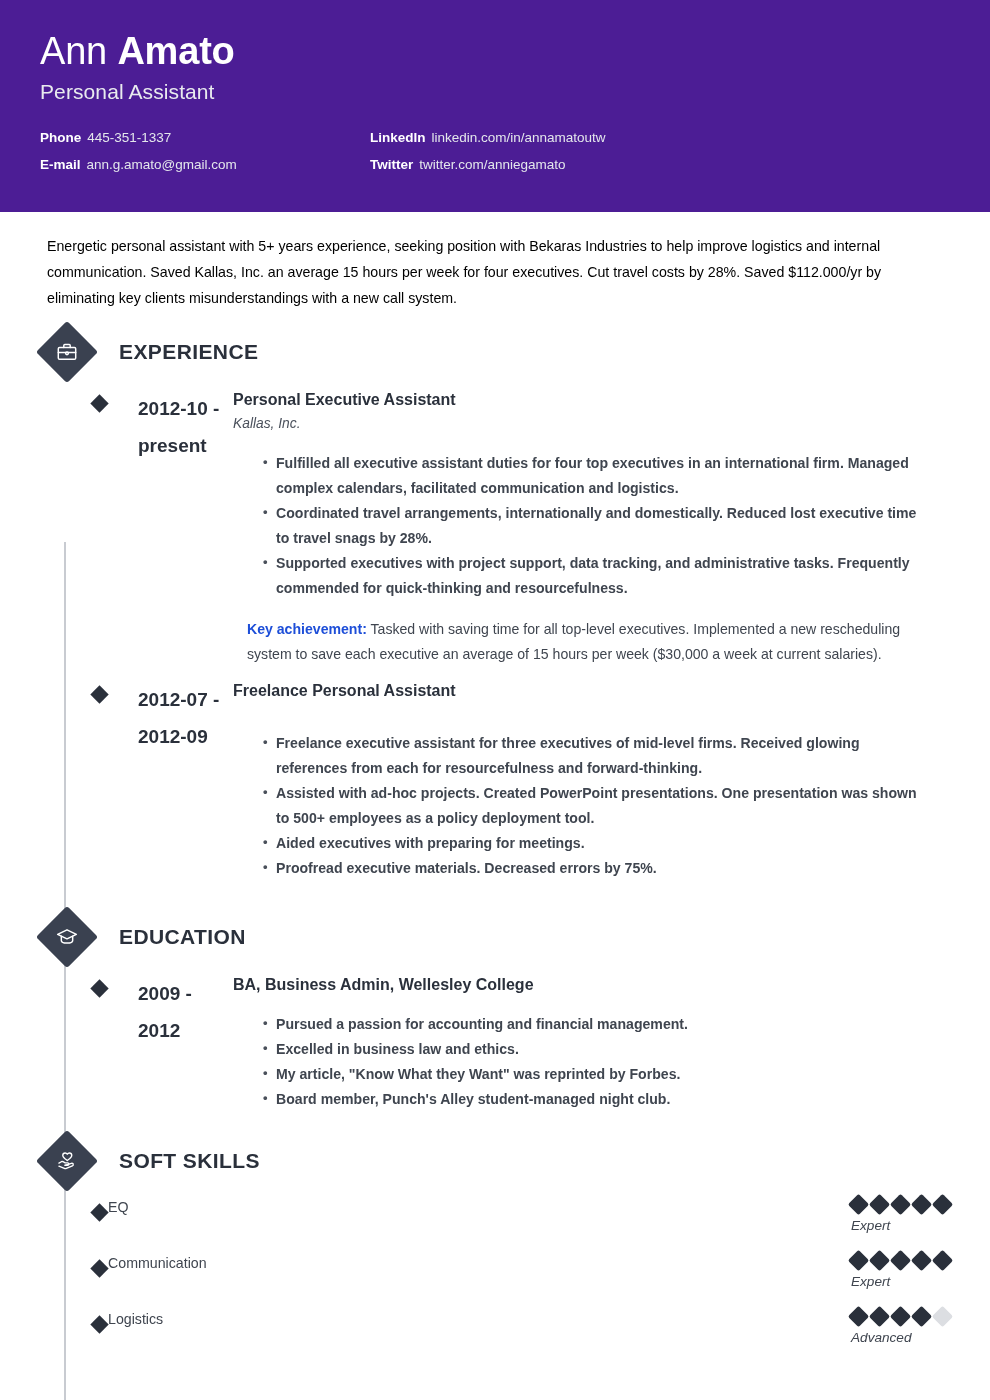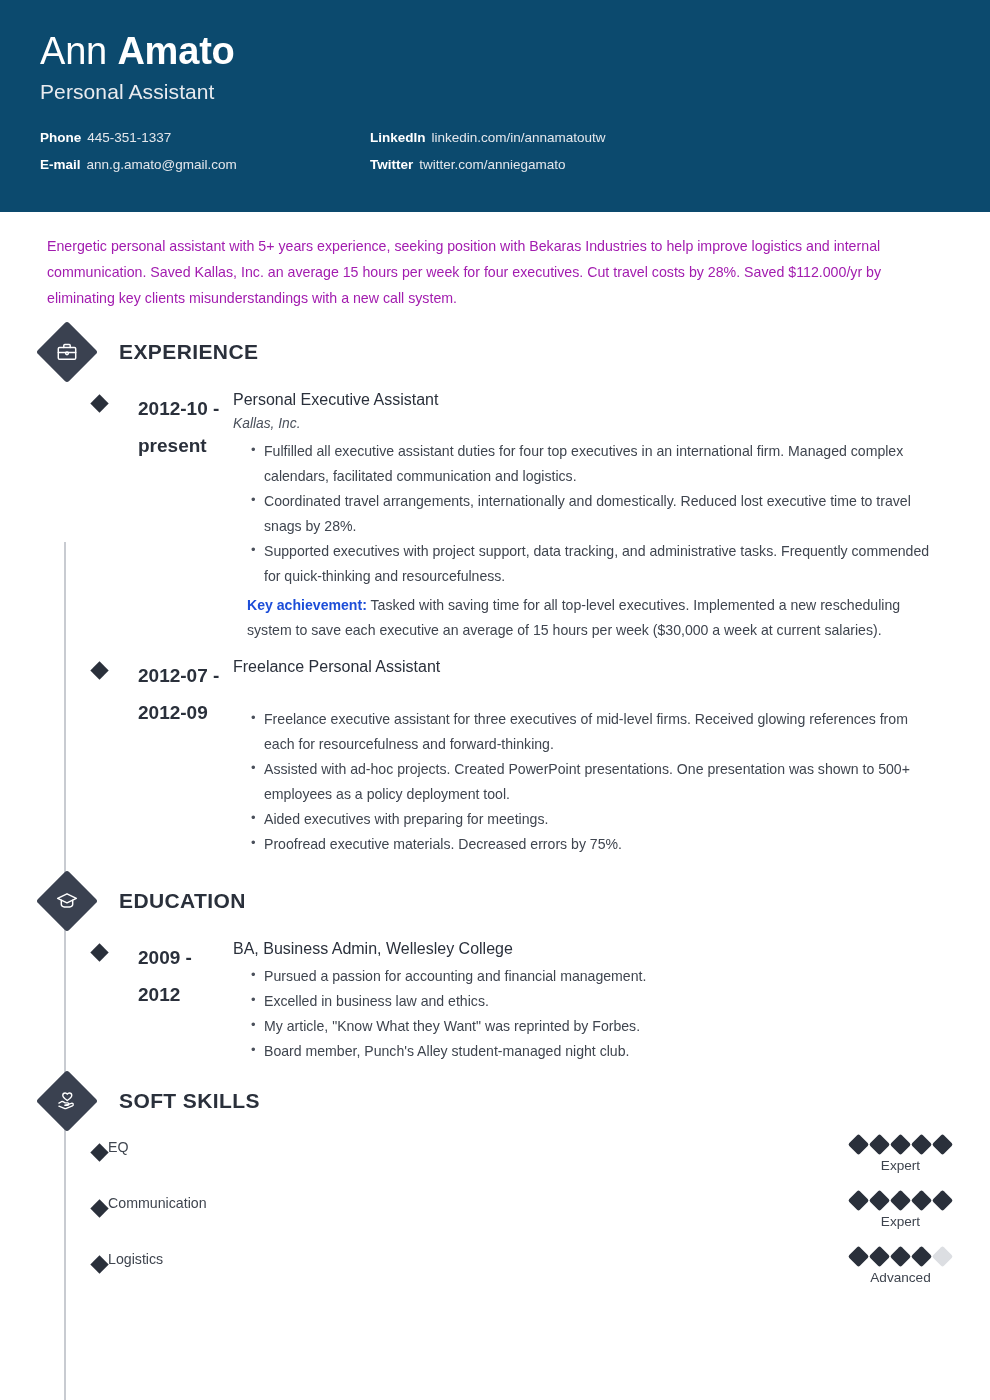--- a/index.html
+++ b/index.html
@@ -8,21 +8,21 @@
     width: 990px;
     height: 1400px;
     background: #ffffff;
     font-family: "Liberation Sans", sans-serif;
     color: #333a45;
     overflow: hidden;
   }
 
   
   .header {
-    background: #0c4a6e;
+    background: #4c1d95;
     color: #ffffff;
     padding: 30px 40px 26px 40px;
     height: 212px;
   }
   .name {
     font-size: 38px;
     line-height: 1.15;
     font-weight: 400;
     letter-spacing: -0.2px;
     margin: 0 0 6px 0;
@@ -54,21 +54,21 @@
   }
 
   
   .body-wrap {
     padding: 0 40px 0 40px;
     position: relative;
   }
   .summary {
     font-size: 14.2px;
     line-height: 1.82;
-    color: #a21caf;
+    color: #000000;
     padding: 22px 40px 10px 7px;
     margin: 0;
     text-align: left;
   }
 
   
   .timeline {
     position: absolute;
     left: 64px;
     top: 330px;
@@ -133,36 +133,37 @@
     color: #2a303b;
     line-height: 1.95;
     padding-top: 2px;
   }
   .entry-main {
     flex: 1 1 auto;
     padding-left: 0px;
   }
   .entry-title {
     font-size: 16px;
-    font-weight: 400;
+    font-weight: 700;
     color: #2a303b;
     margin: 0 0 2px 0;
     line-height: 1.45;
   }
   .entry-sub {
     font-size: 13.8px;
     font-style: italic;
     color: #4a505b;
     margin: 0 0 4px 0;
     line-height: 1.6;
   }
   ul.bullets {
-    margin: 4px;
+    margin: 16px;
     padding: 0 10px 0 14px;
     list-style: none;
+    font-weight: bold;
   }
   ul.bullets li {
     font-size: 14.1px;
     line-height: 1.78;
     color: #3f454f;
     position: relative;
     padding-left: 13px;
     margin-bottom: 0px;
   }
   ul.bullets li::before {
@@ -201,22 +202,23 @@
   .skill-name {
     margin-left: 63px;
     font-size: 14.2px;
     color: #3f454f;
     line-height: 1.3;
     padding-top: 1px;
     flex: 1 1 auto;
   }
   .skill-rate {
     flex: 0 0 auto;
-    text-align: center;
+    text-align: left;
     padding-right: 0px;
+    font-style: italic;
   }
   .dots {
     display: flex;
     gap: 6px;
     justify-content: flex-end;
     margin-bottom: 6px;
   }
   .dot {
     width: 15px; height: 15px;
     transform: rotate(45deg);

